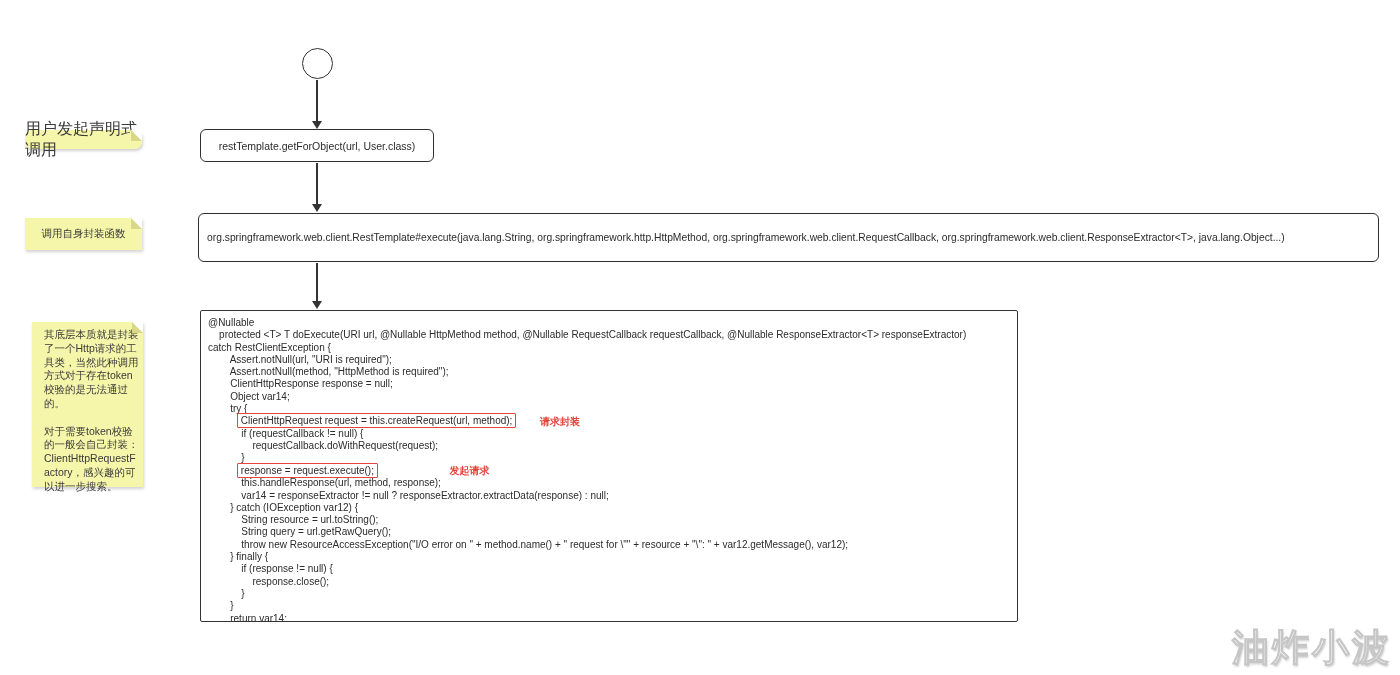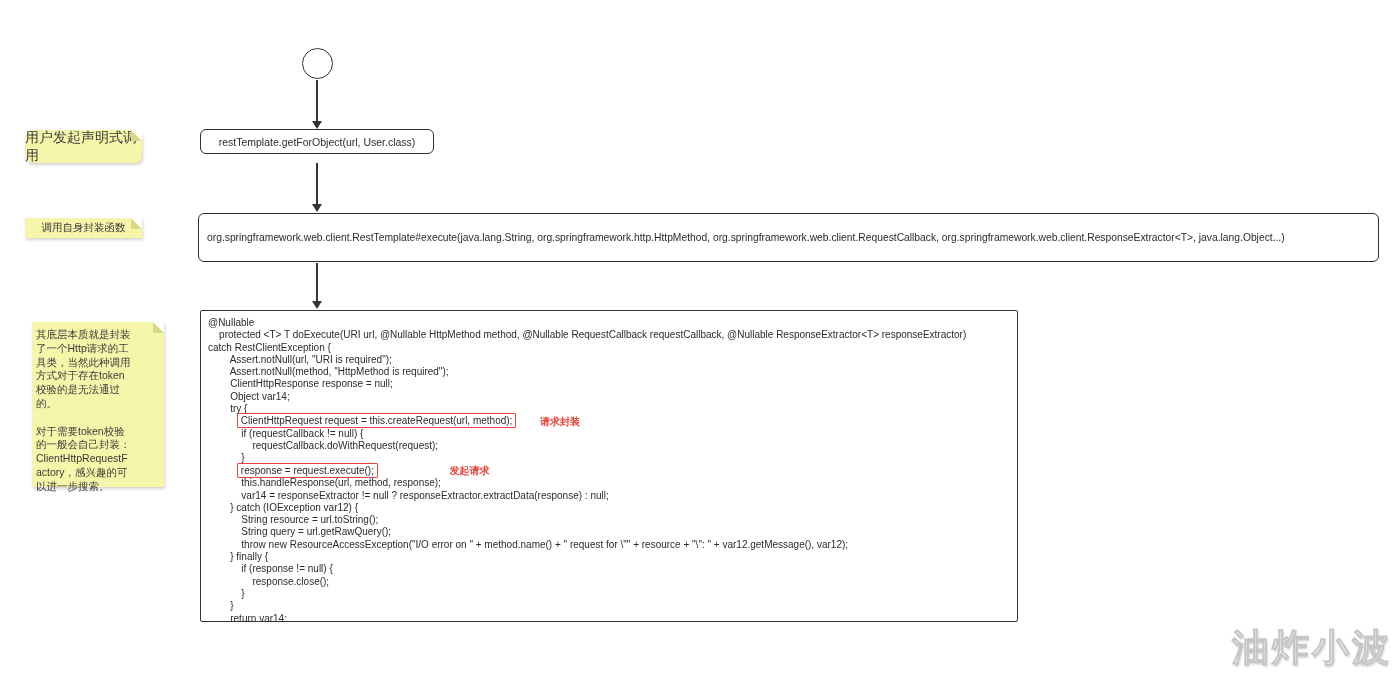--- a/index.html
+++ b/index.html
@@ -11,21 +11,21 @@
 
   
   .start-circle {
     position:absolute; left:302px; top:48px; width:31px; height:31px;
     border:1.6px solid #333; border-radius:50%; background:#fff;
   }
   .node {
     position:absolute; background:#fff; border:1.6px solid #2f2f2f; border-radius:6px;
     font-size:10.5px; color:#2b2b2b; display:flex; align-items:center;
   }
-  .node-1 { left:200px; top:129px; width:234px; height:25px; justify-content:center; text-align:center; }
+  .node-1 { left:200px; top:129px; width:234px; height:33px; justify-content:center; text-align:center; }
   .node-2 { left:198px; top:213px; width:1181px; height:49px; padding:4px 8px; justify-content:flex-start; white-space:nowrap; font-size:10.3px; }
 
   
   .arrow-line { position:absolute; left:316px; width:2px; background:#333; }
   .al-1 { top:80px;  height:42px; }
   .al-2 { top:163px; height:42px; }
   .al-3 { top:263px; height:39px; }
   .arrow-head { position:absolute; left:312px; width:0; height:0;
     border-left:5px solid transparent; border-right:5px solid transparent; border-top:8px solid #333; }
   .ah-1 { top:121px; }
@@ -55,26 +55,26 @@
   
   .note {
     position:absolute; background:#f6f6ab; color:#3a3a3a;
     box-shadow:1px 2px 3px rgba(0,0,0,0.18);
   }
   .note::before {
     content:""; position:absolute; top:0; right:0;
     border-style:solid; border-width:0 11px 11px 0;
     border-color:#ffffff #ffffff #d8d888 #d8d888;
   }
-  .note-1 { left:25px; top:130px; width:117px; height:33px;
-    display:flex; align-items:center; justify-content:center; font-size:14px;border-radius:7px; }
-  .note-2 { left:25px; top:218px; width:117px; height:20px;
+  .note-1 { left:25px; top:130px; width:117px; height:19px;
+    display:flex; align-items:center; justify-content:center; font-size:16px;border-radius:7px; }
+  .note-2 { left:25px; top:218px; width:117px; height:32px;
     display:flex; align-items:center; justify-content:center; font-size:10.5px; }
-  .note-3 { left:32px; top:322px; width:132px; height:165px;
-    font-size:10.5px; line-height:13.8px; padding:6px 2px 0 4px; white-space:pre-line; }
+  .note-3 { left:32px; top:322px; width:111px; height:165px;
+    font-size:10.5px; line-height:13.8px; padding:6px 2px 0 12px; white-space:pre-line; }
 
   
   .watermark {
     position:absolute; right:8px; bottom:2px; font-size:37px; font-weight:700;
     letter-spacing:3px; color:#fdfdfd;
     -webkit-text-stroke:1px #c6c6c6;
     text-shadow:1px 2px 2px rgba(160,160,160,0.45);
     user-select:none;
   }
 </style>

